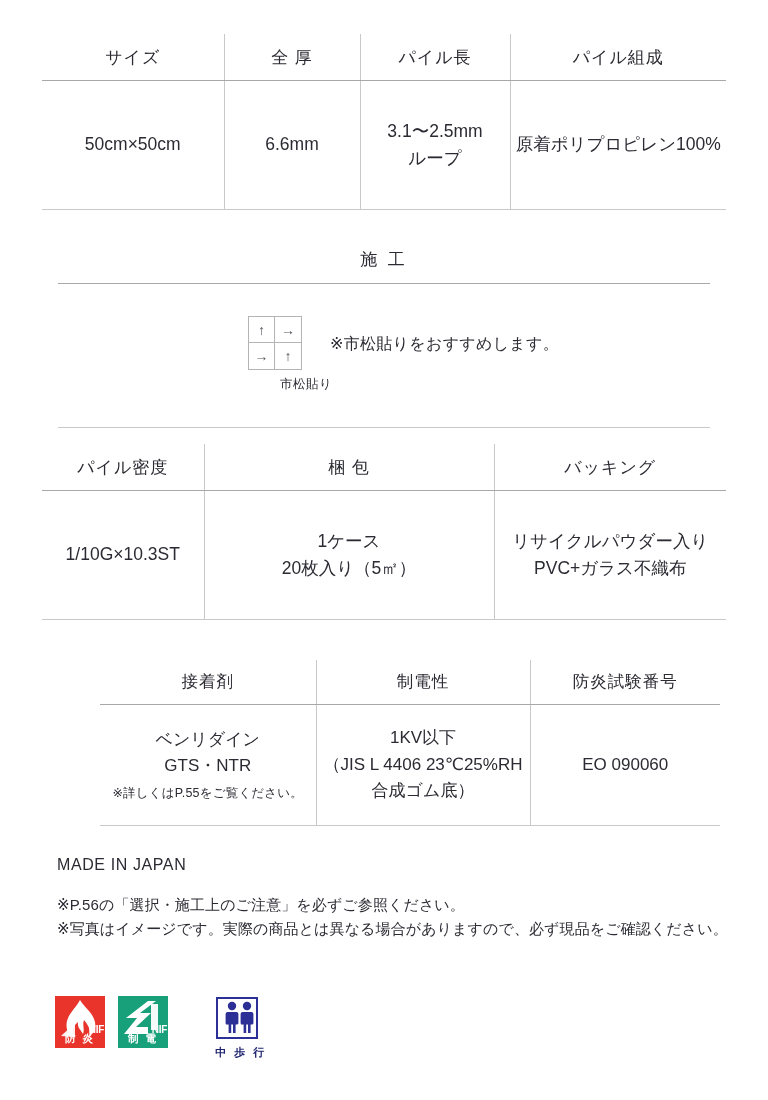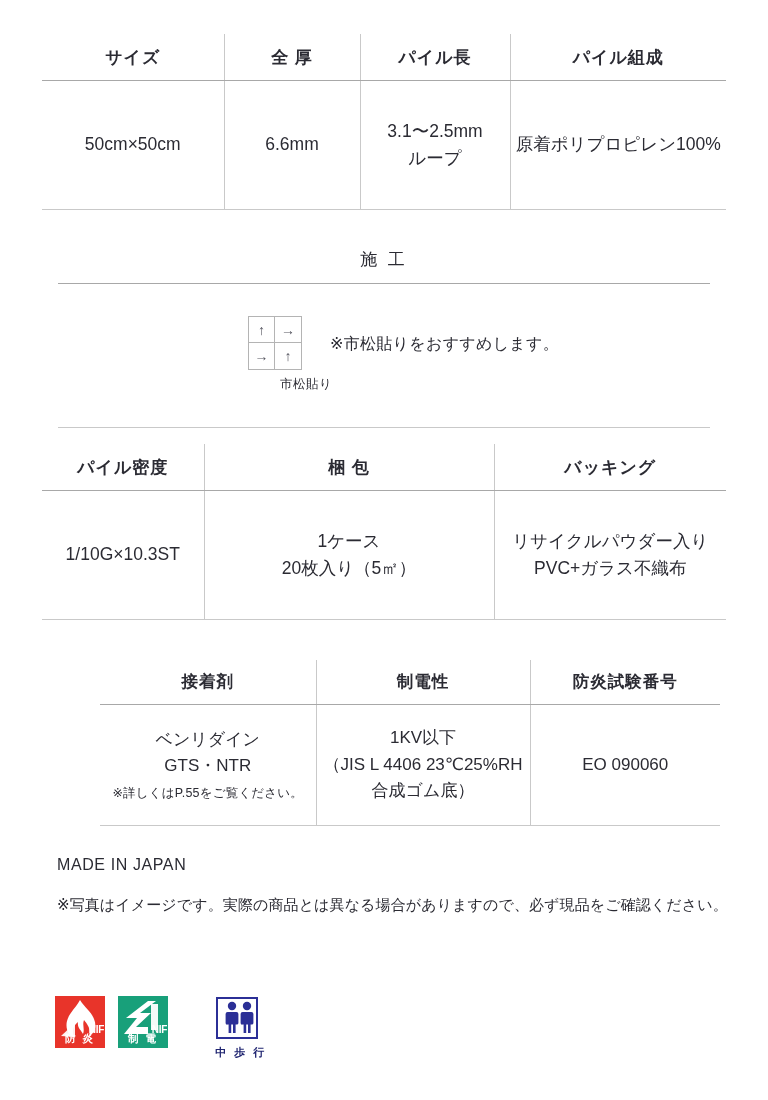--- a/index.html
+++ b/index.html
@@ -34,21 +34,20 @@
     font-weight: normal;
     padding: 0;
     border: 0;
   }
   .spec-table th {
     font-size: 17px;
     letter-spacing: 1px;
     height: 46px;
     color: #2b2b33;
     border-bottom: 1.5px solid #a8a8a8;
-    font-weight: bold;
   }
   .spec-table td {
     font-size: 17.5px;
     line-height: 1.55;
     color: #2b2b33;
   }
   .spec-table .col-div {
     border-left: 1px solid #c9c9c9;
   }
   .spec-table tbody tr {
@@ -325,20 +324,21 @@
             <div>（JIS L 4406 23℃25%RH</div>
             <div>合成ゴム底）</div>
           </td>
         <td class="col-div">EO 090060</td>
       </tr>
     </tbody>
   </table>
 
   <div id="footer-notes">
     <div class="made-in">MADE IN JAPAN</div>
+    <div class="note-line">※P.56の「選択・施工上のご注意」を必ずご参照ください。</div>
     <div class="note-line">※写真はイメージです。実際の商品とは異なる場合がありますので、必ず現品をご確認ください。</div>
   </div>
 
   <div id="badges">
 
     <div class="badge">
       <div class="badge-box fill-red">
         <svg class="badge-glyph" viewBox="0 0 50 52">
           <path d="M25 4 C20 13 14 17 12 25 C10 33 14 40 20 42 C16 36 18 30 23 26 C22 32 26 34 28 38 C30 33 27 29 29 24 C33 29 36 33 34 40 C40 37 42 30 39 23 C36 15 30 12 25 4 Z" fill="#ffffff"></path>
           <path d="M6 40 L20 27 L20 41 Z" fill="#ffffff" opacity="0.92"></path>

